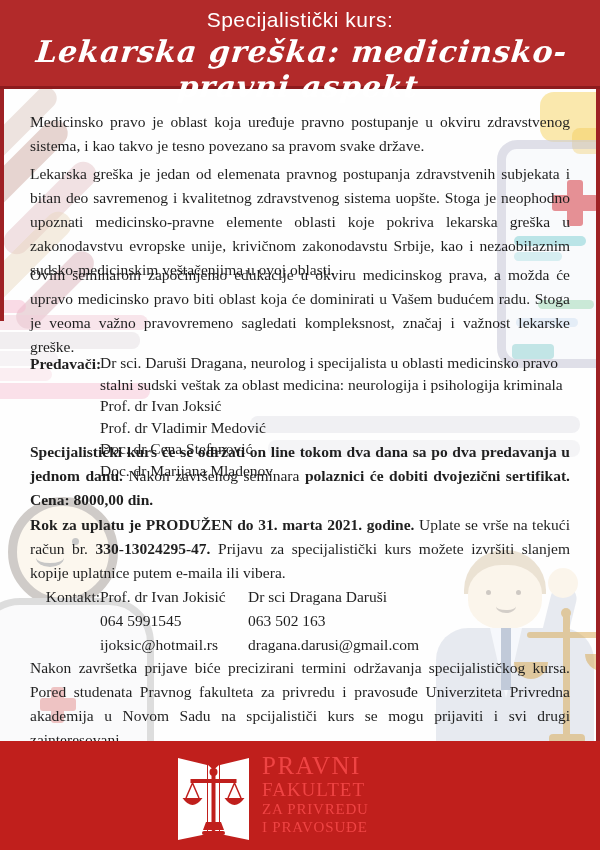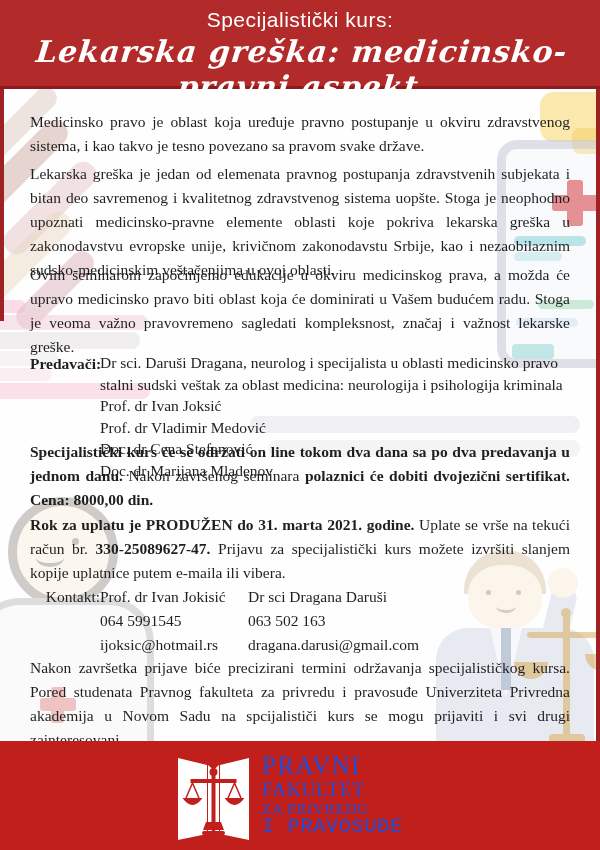--- a/index.html
+++ b/index.html
@@ -47,27 +47,27 @@
   #contact{display:flex;}
   #contact .lab{width:70px;font-weight:normal;flex:none;text-align:right;}
   #contact .col1{width:148px;flex:none;}
   #contact .col2{flex:1;}
   
   #footer{
     position:absolute;left:0;top:741px;width:600px;height:109px;background:#c01f1c;
   }
   #logo{position:absolute;left:178px;top:752px;}
   #logo-text{
-    position:absolute;left:262px;top:753px;color:#1d4ed8;
+    position:absolute;left:262px;top:753px;color:#ef4444;
     font-family:"Liberation Serif",serif;letter-spacing:.5px;white-space:nowrap;
   }
   #logo-text .l1{font-size:25px;line-height:26px;letter-spacing:1.5px;}
   #logo-text .l2{font-size:19px;line-height:21px;letter-spacing:1px;}
   #logo-text .l3{font-size:15px;line-height:18px;letter-spacing:.8px;}
-  #logo-text .l4{font-size:20px;line-height:18px;letter-spacing:.8px;font-family:Liberation Mono, monospace;}
+  #logo-text .l4{font-size:15px;line-height:18px;letter-spacing:.8px;}
 </style>
 </head>
 <body>
 
 <div id="page">
 
   <div class="deco pencil" style="left:-25px;top:112px;width:92px;height:22px;background:#d9c4ba;"></div>
   <div class="deco pencil" style="left:-30px;top:150px;width:110px;height:26px;background:#c9a29a;"></div>
   <div class="deco pencil" style="left:-10px;top:195px;width:120px;height:26px;background:#e3bfc4;"></div>
   <div class="deco pencil" style="left:-35px;top:245px;width:120px;height:26px;background:#e9d8bd;"></div>
@@ -148,21 +148,21 @@
       <div>Doc. dr Cena Stefanović</div>
       <div>Doc. dr Marijana Mladenov</div>
     </div>
   </div>
 
   <div class="block just" style="top:440px;">
     <b>Specijalistički kurs će se održati on line tokom dva dana sa po dva predavanja u jednom danu.</b><span> Nakon završenog seminara </span><b>polaznici će dobiti dvojezični sertifikat. Cena: 8000,00 din.</b>
   </div>
 
   <div class="block just" style="top:513px;">
-    <b>Rok za uplatu je PRODUŽEN do 31. marta 2021. godine.</b><span> Uplate se vrše na tekući račun br. </span><b>330-25089627-47.</b><span> Prijavu za specijalistički kurs možete izvršiti slanjem kopije uplatnice putem e-maila ili vibera.</span>
+    <b>Rok za uplatu je PRODUŽEN do 31. marta 2021. godine.</b><span> Uplate se vrše na tekući račun br. </span><b>330-13024295-47.</b><span> Prijavu za specijalistički kurs možete izvršiti slanjem kopije uplatnice putem e-maila ili vibera.</span>
   </div>
 
   <div class="block" id="contact" style="top:585px;">
     <div class="lab">Kontakt:</div>
     <div class="col1">
       <div>Prof. dr Ivan Jokisić</div>
       <div>064 5991545</div>
       <div>ijoksic@hotmail.rs</div>
     </div>
     <div class="col2">

